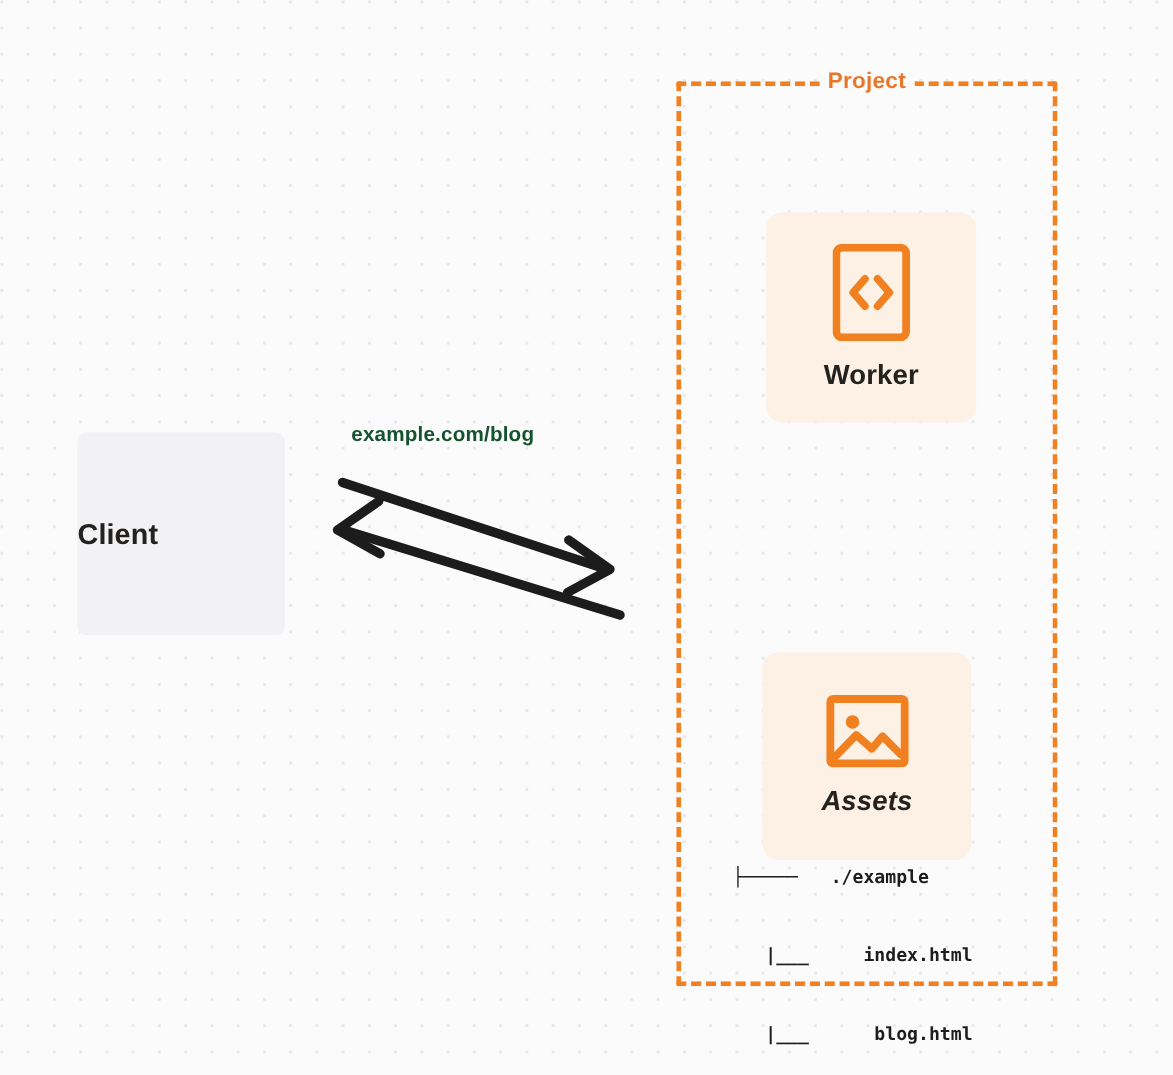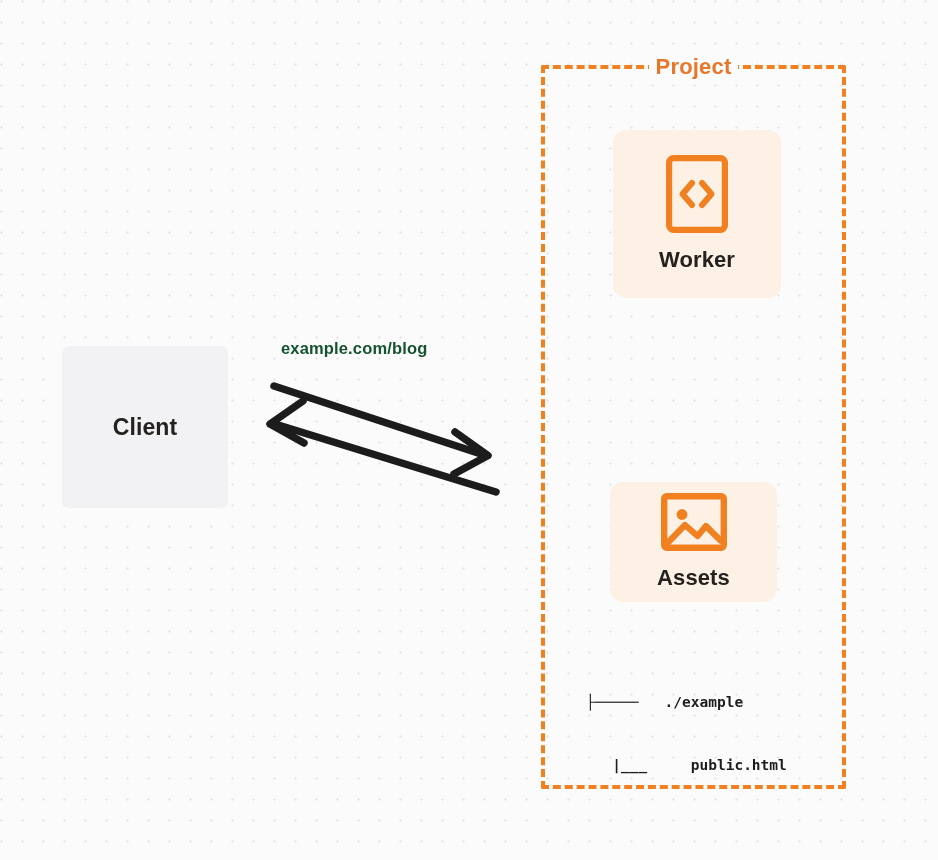--- a/index.html
+++ b/index.html
@@ -34,21 +34,20 @@
   #client-node {
     position: absolute;
     left: 62px;
     top: 346px;
     width: 166px;
     height: 162px;
     background: #f2f2f4;
     border-radius: 7px;
     display: flex;
     align-items: center;
-    justify-content: center;
   }
   #client-node .node-label {
     font-size: 23px;
     font-weight: 700;
     color: #23221f;
     letter-spacing: .1px;
   }
 
   
   #arrow-group {
@@ -83,48 +82,50 @@
     border: 4px dashed #f08020;
     border-radius: 2px;
   }
   #project-title {
     position: absolute;
     left: 50%;
     top: -15px;
     transform: translateX(-50%);
     background: #fbfbfb;
     padding: 0 7px;
-    font-size: 22px;
+    font-size: 18px;
     font-weight: 700;
     color: #e8772a;
     letter-spacing: .2px;
     white-space: nowrap;
   }
 
   
   .service-card {
     position: absolute;
     background: #fdf0e4;
     border-radius: 13px;
     display: flex;
     flex-direction: column;
     align-items: center;
     justify-content: center;
+    margin-top: 40px;
   }
   #worker-card {
     left: 613px;
     top: 130px;
     width: 168px;
     height: 168px;
   }
   #assets-card {
     left: 610px;
     top: 482px;
     width: 167px;
-    height: 120px;
+    height: 166px;
+    font-style: italic;
   }
   .service-card .card-icon {
     display: block;
     line-height: 0;
     margin-bottom: 14px;
   }
   .service-card .card-label {
     font-size: 22px;
     font-weight: 700;
     color: #23221f;
@@ -194,17 +195,18 @@
         <rect x="3.2" y="3.2" width="59.6" height="51.6" rx="2.5" stroke="#f08020" stroke-width="6.4"></rect>
         <circle cx="21" cy="21.5" r="5.4" fill="#f08020"></circle>
         <path d="M6.5 50 L24 32 L36.5 43 L45 33 L59.5 47.5" stroke="#f08020" stroke-width="6.2" stroke-linecap="round" stroke-linejoin="round" fill="none"></path>
       </svg>
     </span>
     <span class="card-label">Assets</span>
   </div>
 
   <div id="file-tree">
     <span class="tree-row">├─────   ./example</span>
-    <span class="tree-row">   |___     public.html</span>
+    <span class="tree-row">   |___     index.html</span>
+    <span class="tree-row">   |___      blog.html</span>
     
   </div>
 
 </div>
 
 </body></html>

